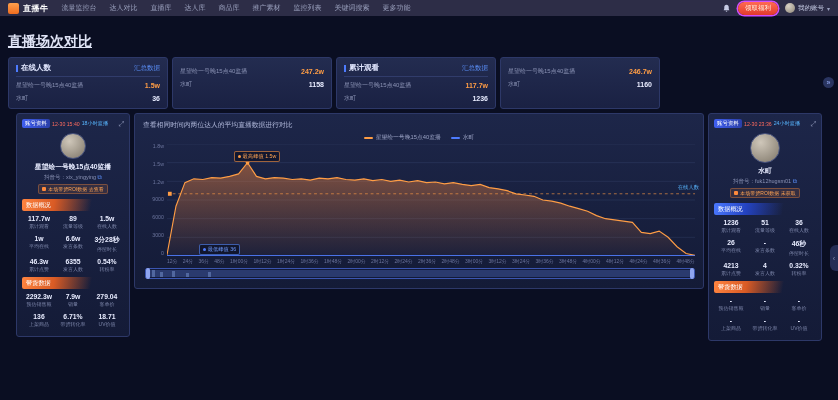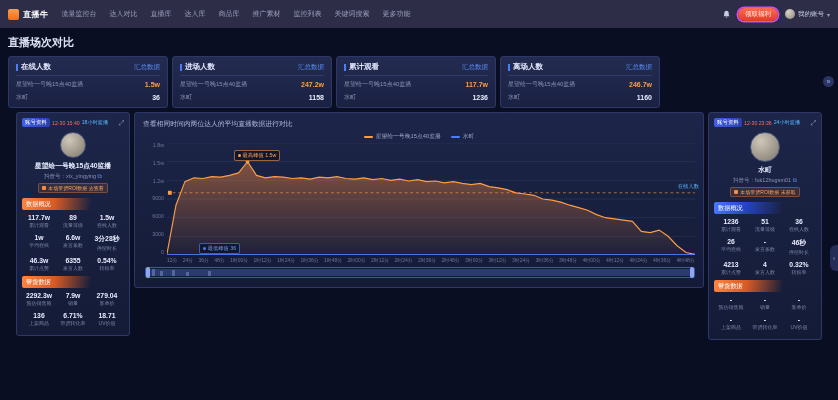--- a/index.html
+++ b/index.html
@@ -1,40 +1,40 @@
 <!DOCTYPE html>
 <html><head>
 <meta charset="utf-8">
 <style>
   * { margin:0; padding:0; box-sizing:border-box; }
   html,body { background:#05081a; }
   .app { width:838px; height:400px; background:#0a0e22; position:relative;
          font-family:"Liberation Sans", sans-serif; overflow:hidden; }
 
   
-  .navbar { height:28px; background:#2d2d47; display:flex; align-items:center;
+  .navbar { height:16px; background:#2d2d47; display:flex; align-items:center;
             padding:0 8px; gap:13px; }
   .logo { display:flex; align-items:center; gap:4px; }
   .logo-box { width:11px; height:11px; border-radius:2px;
               background:linear-gradient(180deg,#ffa04d,#ef6d1f); }
   .logo-text { color:#fff; font-size:8px; font-weight:bold; letter-spacing:.5px; }
   .nav-item { color:#9aa0bd; font-size:7px; white-space:nowrap; cursor:pointer; }
   .nav-right { margin-left:auto; display:flex; align-items:center; gap:7px; }
   .bell { width:9px; height:9px; }
   .vip-pill { background:linear-gradient(180deg,#ff6a52,#e23a2c); color:#ffeedd;
               font-size:6.5px; padding:2px 7px; border-radius:8px;
               box-shadow:0 0 0 1.5px #cf4dff; white-space:nowrap; }
   .user { display:flex; align-items:center; gap:3px; color:#c6cbe4; font-size:6.5px; }
   .user-avatar { width:10px; height:10px; border-radius:50%;
                  background:radial-gradient(circle at 35% 30%,#d8d2c6,#8d8577); }
   .caret { color:#9aa0bd; font-size:6px; }
 
   
   .page { padding:5px 8px 0; }
-  .page-title { color:#dfe3f5; font-size:11px; font-weight:bold; margin:2px 0 6px; }
+  .page-title { color:#dfe3f5; font-size:14px; font-weight:bold; margin:12px 0 6px;text-decoration:underline; }
 
   
   .cards { display:flex; gap:4px; position:relative; }
   .card { width:160px; height:52px; border-radius:3px; padding:5px 7px;
           background:linear-gradient(180deg,#232c50,#1a2143);
           border:1px solid #2d3868; flex:none; }
   .card-head { display:flex; justify-content:space-between; align-items:center;
                border-bottom:1px solid rgba(95,115,190,.28); padding-bottom:3px; }
   .card-title { color:#e2e7ff; font-size:7.5px; font-weight:bold;
                 display:flex; align-items:center; gap:3px; }
@@ -174,27 +174,20 @@
             <span class="name">星望绘一号晚15点40监播</span>
             <span class="val-orange">1.5w</span>
           </div>
           <div class="card-row">
             <span class="name">水町</span>
             <span class="val-white">36</span>
           </div>
         </div>
 
         <div class="card">
-          <div class="card-head">
-            <span class="card-title">
-              <span class="blue-bar"></span>
-              <span>进场人数</span>
-            </span>
-            <span class="card-link">汇总数据</span>
-          </div>
           <div class="card-row">
             <span class="name">星望绘一号晚15点40监播</span>
             <span class="val-orange">247.2w</span>
           </div>
           <div class="card-row">
             <span class="name">水町</span>
             <span class="val-white">1158</span>
           </div>
         </div>
 
@@ -210,27 +203,20 @@
             <span class="name">星望绘一号晚15点40监播</span>
             <span class="val-orange">117.7w</span>
           </div>
           <div class="card-row">
             <span class="name">水町</span>
             <span class="val-white">1236</span>
           </div>
         </div>
 
         <div class="card">
-          <div class="card-head">
-            <span class="card-title">
-              <span class="blue-bar"></span>
-              <span>离场人数</span>
-            </span>
-            <span class="card-link">汇总数据</span>
-          </div>
           <div class="card-row">
             <span class="name">星望绘一号晚15点40监播</span>
             <span class="val-orange">246.7w</span>
           </div>
           <div class="card-row">
             <span class="name">水町</span>
             <span class="val-white">1160</span>
           </div>
         </div>
 

